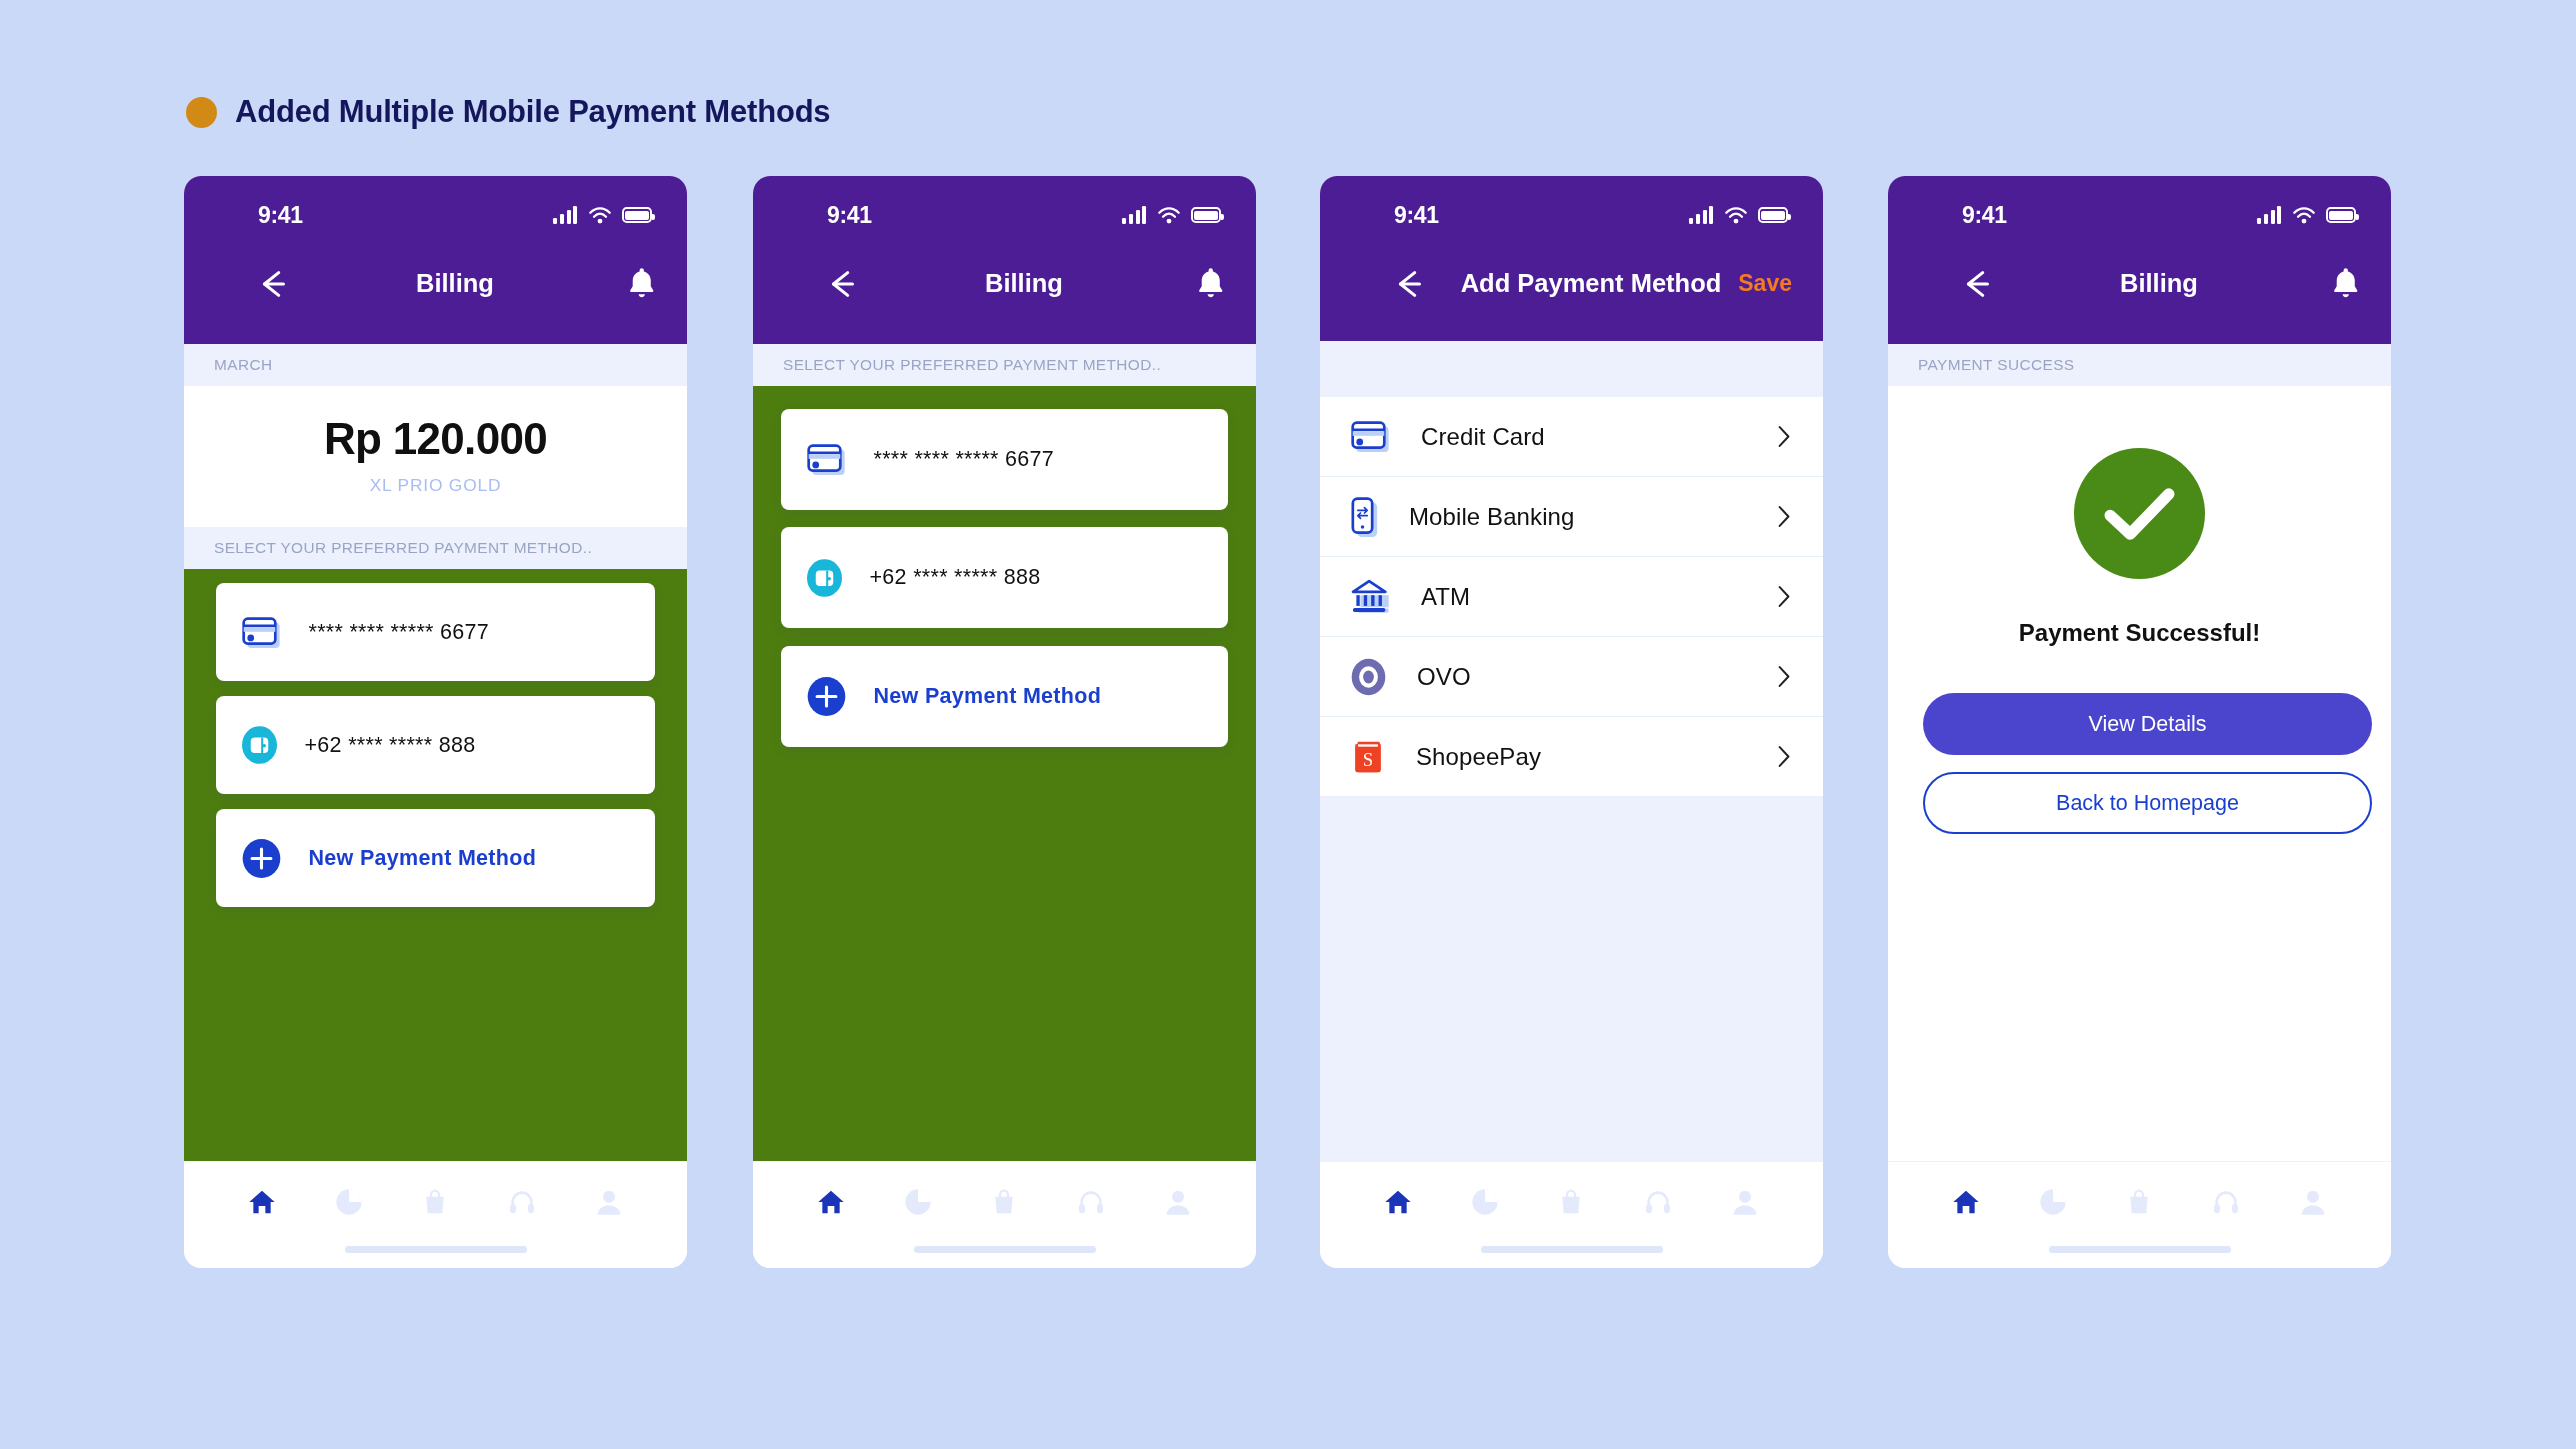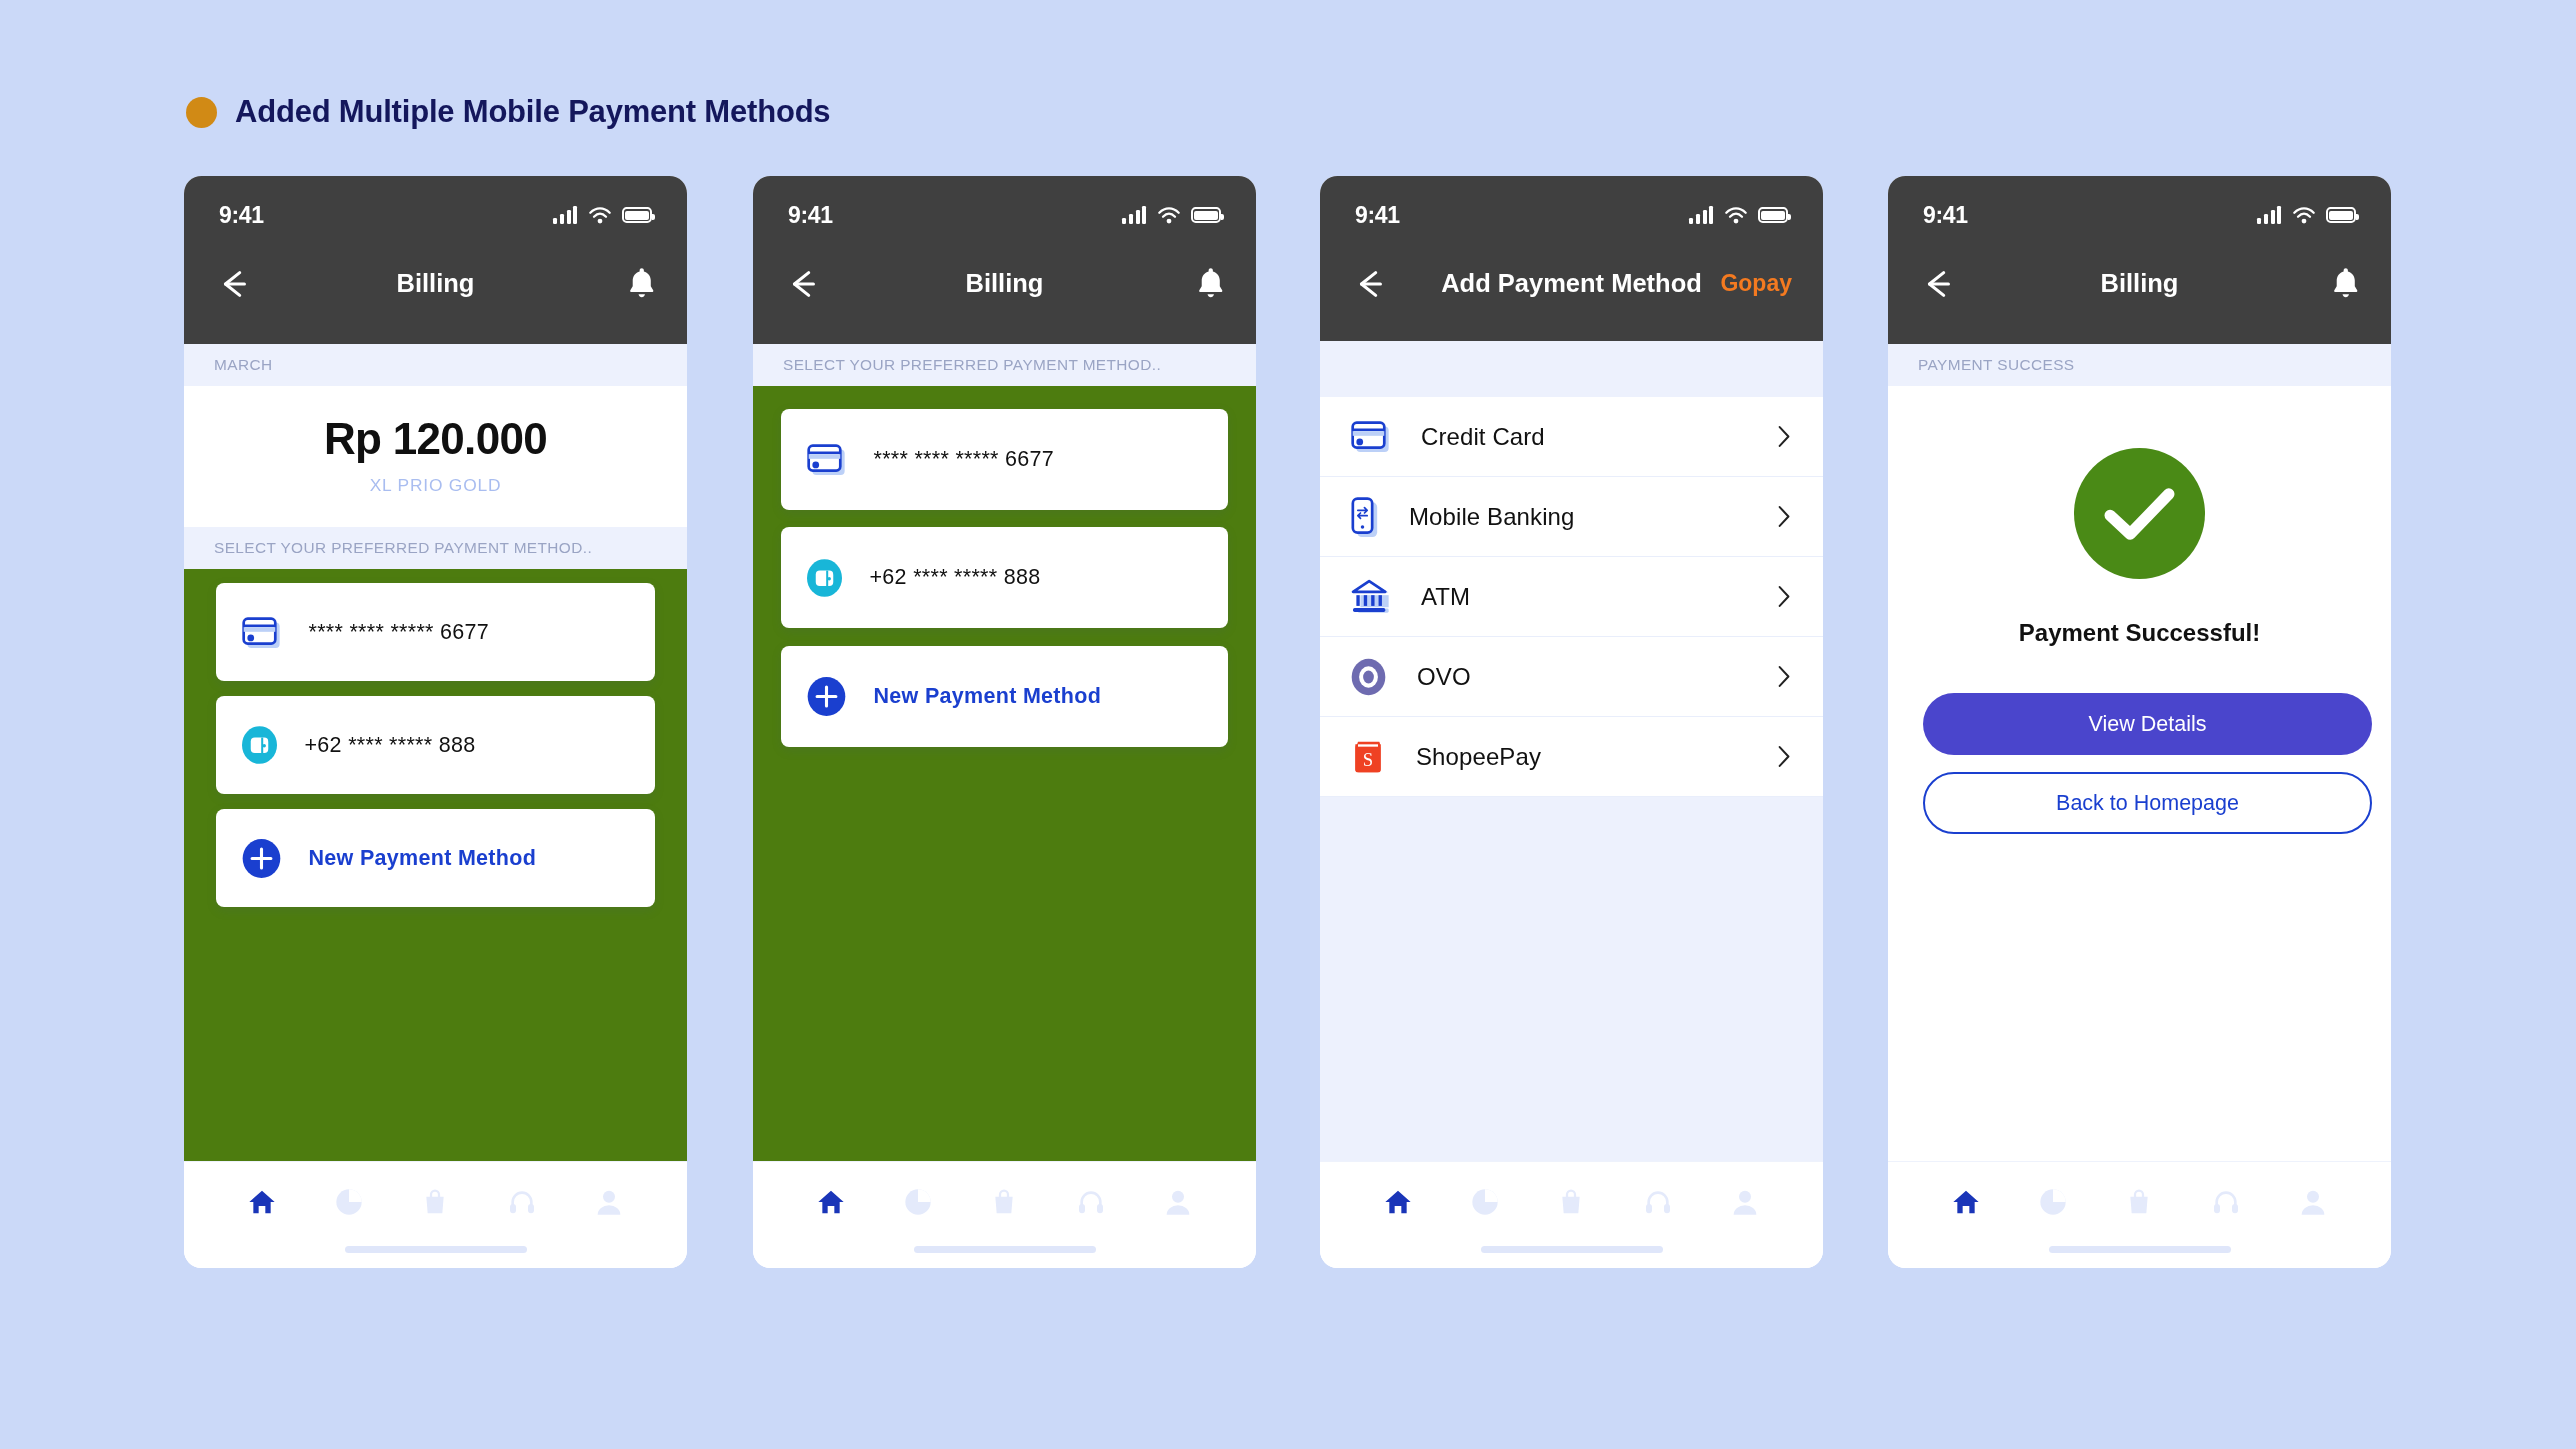--- a/index.html
+++ b/index.html
@@ -35,21 +35,21 @@
     border-radius:17.4px;
     overflow:hidden;
     display:flex; flex-direction:column;
   }
   .phone-1 { left:184px; }
   .phone-2 { left:753px; }
   .phone-3 { left:1320px; }
   .phone-4 { left:1888px; }
 
   
-  .hdr { background:#404040; flex:none; }
+  .hdr { background:#4c1d95; flex:none;padding-left:39px; }
   .hdr-tall { height:168px; }
   .hdr-short { height:165px; }
 
   .statusbar {
     height:64px; display:flex; align-items:center;
     justify-content:space-between;
     padding:14.8px 35px 0 35px;
   }
   .status-time {
     color:#fff; font-size:23px; font-weight:bold; letter-spacing:-0.3px;
@@ -448,21 +448,21 @@
                 <i></i>
               </div>
           </div>
         </div>
         <div class="navbar">
           <svg class="nav-back" viewBox="0 0 40 40">
             <path d="M26 8 L11 20 L26 32" stroke="#fff" stroke-width="3.2" fill="none" stroke-linecap="round" stroke-linejoin="round"></path>
             <path d="M11 20 H31" stroke="#fff" stroke-width="3.2" stroke-linecap="round"></path>
           </svg>
           <div class="nav-title">Add Payment Method</div>
-          <div class="nav-right nav-save">Gopay</div>
+          <div class="nav-right nav-save">Save</div>
         </div>
       </div>
 
       <div class="strip strip-tall"></div>
 
       <div class="body body-tinted">
         <div class="mlist">
           <div class="mrow">
             <svg class="ico ico-cc" viewBox="0 0 58 46">
               <rect x="8" y="8" width="48" height="38" rx="6" fill="#bcd0f7"></rect>

